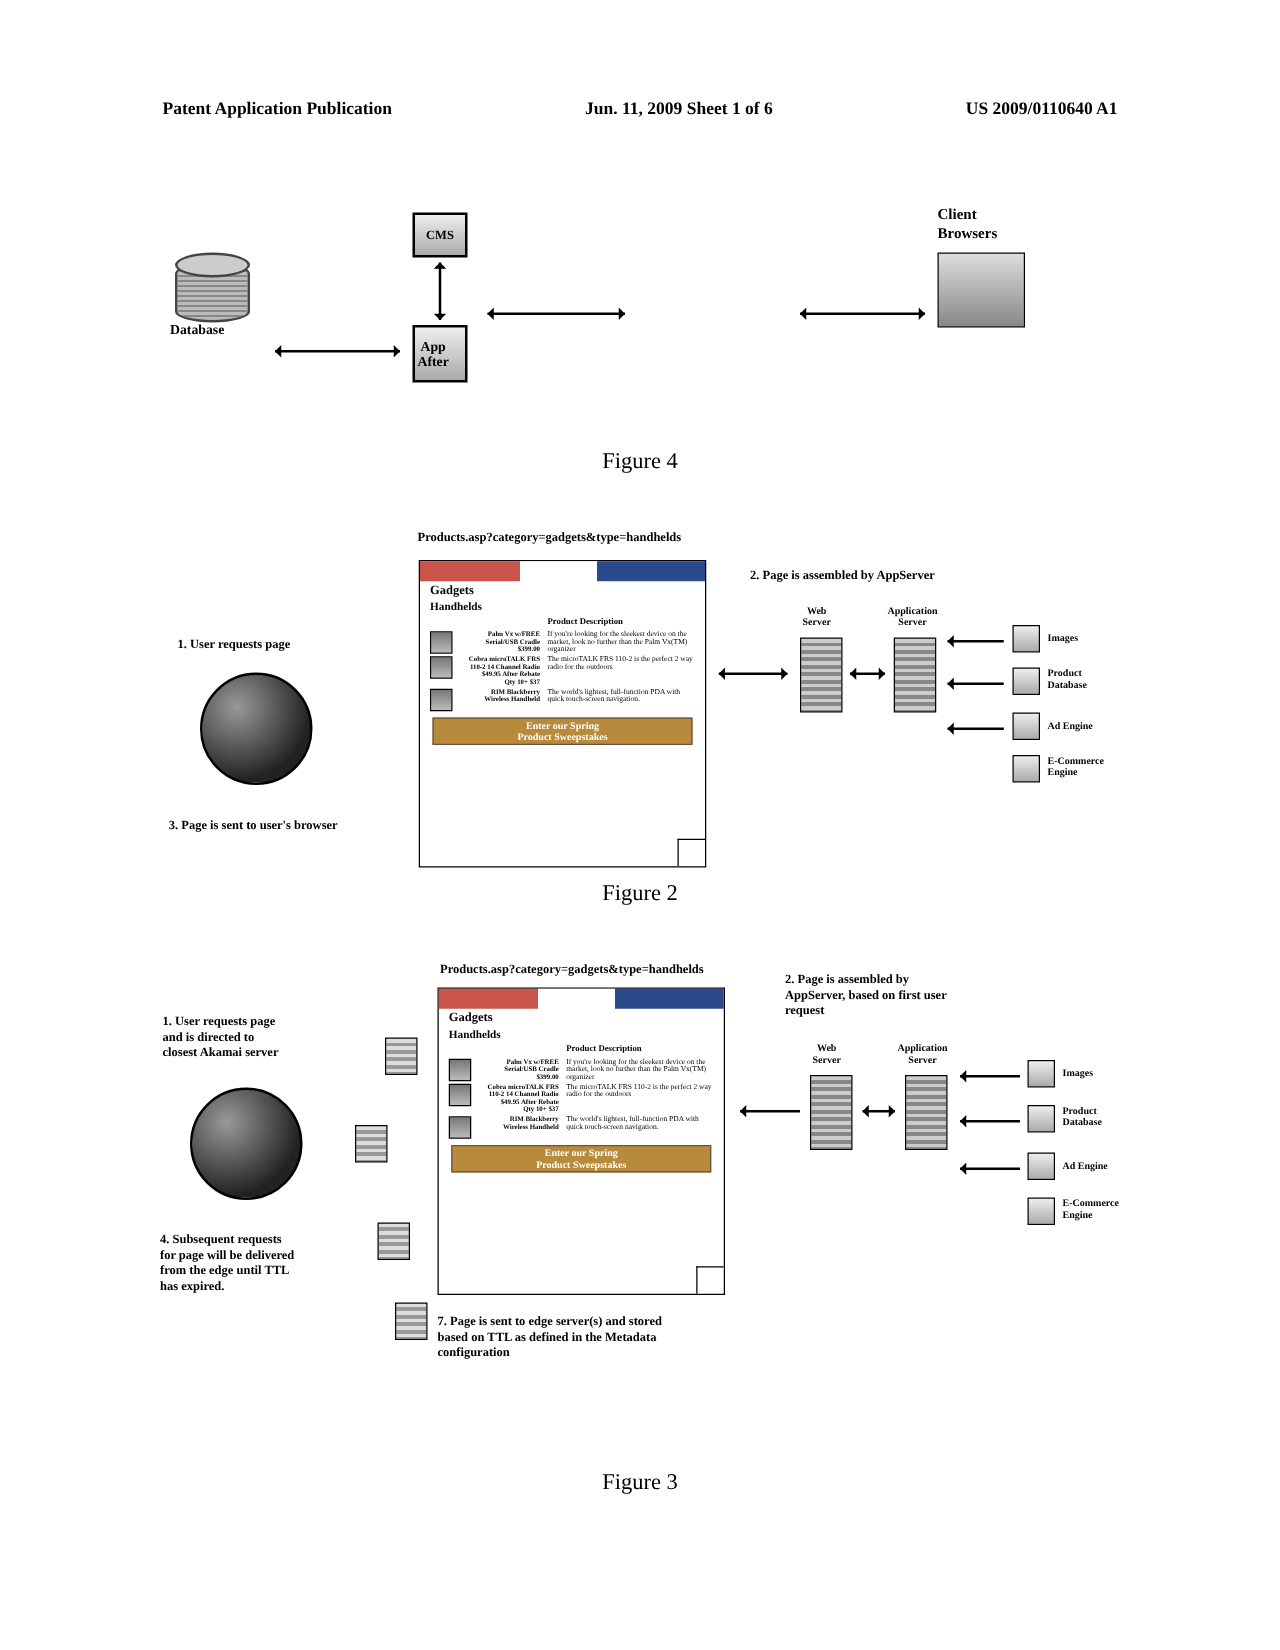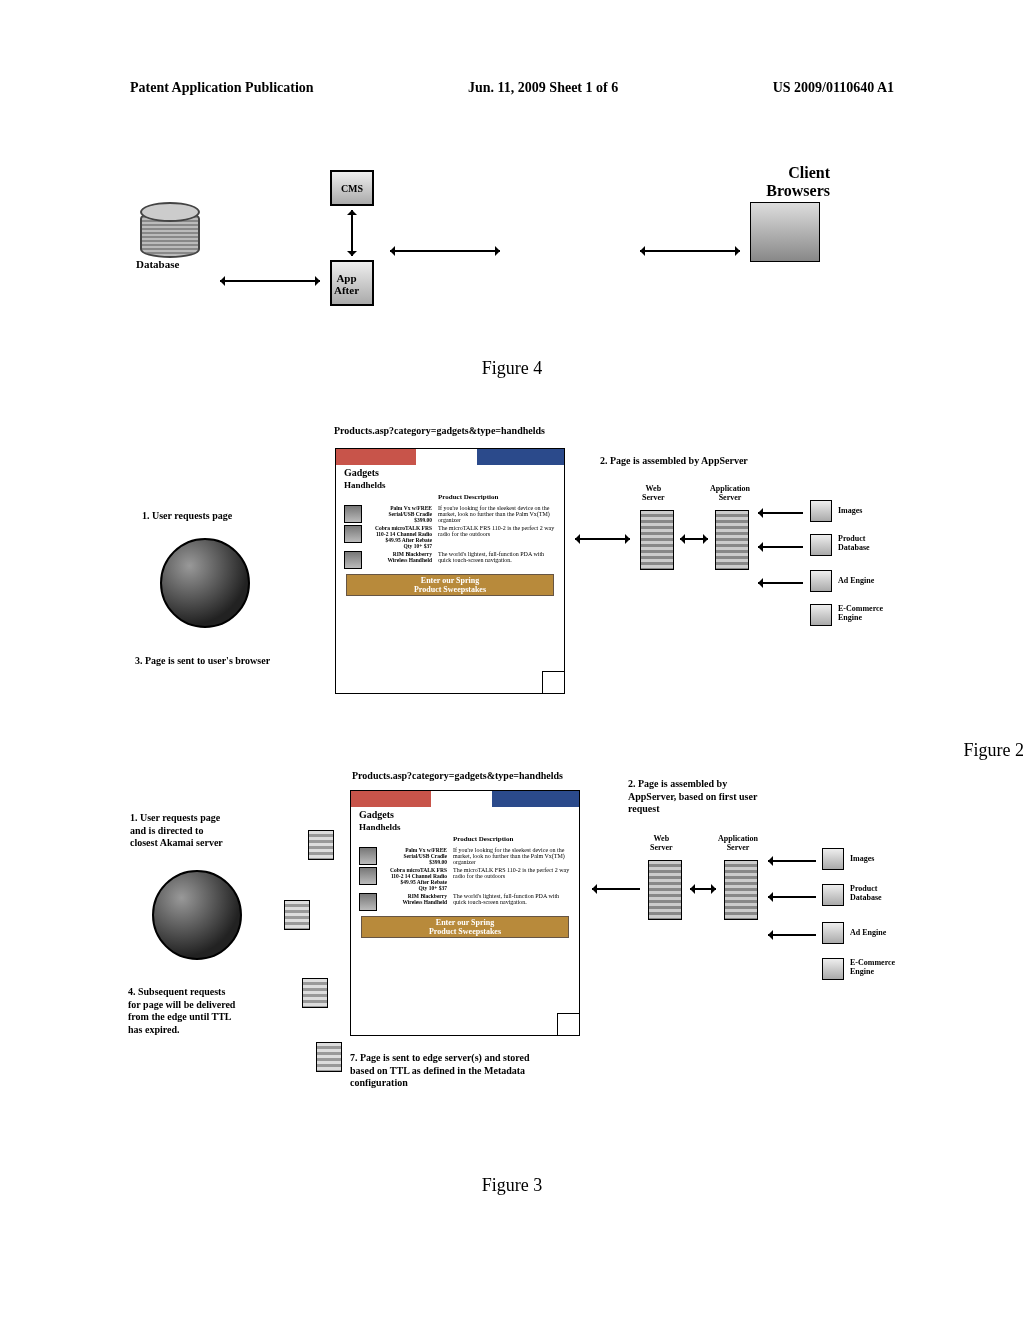--- a/index.html
+++ b/index.html
@@ -21,21 +21,21 @@
     font-size: 14px;
     font-weight: bold;
   }
   .figure-caption {
     text-align: center;
     font-size: 18px;
     position: absolute;
     left: 0; right: 0;
   }
   .fig1-caption { top: 358px; }
-  .fig2-caption { top: 740px; text-align: right; }
+  .fig2-caption { top: 704px; }
   .fig3-caption { top: 1175px; }
 
   
   .fig1 {
     position: absolute;
     top: 170px;
     left: 130px;
     right: 130px;
     height: 170px;
   }
@@ -229,21 +229,21 @@
   </div>
 
   <div class="arrow-v both" style="left:221px; top:40px; height:46px;"></div>
 
   <div class="arrow-h both" style="left:90px; top:110px; width:100px;"></div>
 
 
   <div class="arrow-h both" style="left:260px; top:80px; width:110px;"></div>
 
   <div class="node" style="left:620px; top:0;">
-    <div class="box-label" style="left:0; top:-6px; white-space:pre; text-align:right; width:80px; font-size:16px;">Client
+    <div class="box-label" style="left:0; top:-6px; white-space:pre; text-align:left; width:80px; font-size:12px;">Client
 Browsers</div>
     <div class="client-stack" style="margin-top:32px;"></div>
   </div>
 
   <div class="arrow-h both" style="left:510px; top:80px; width:100px;"></div>
 </div>
 <div class="figure-caption fig1-caption">Figure 4</div>
 
 <div>
   <div class="url-label" style="left:334px; top:425px;">Products.asp?category=gadgets&amp;type=handhelds</div>

